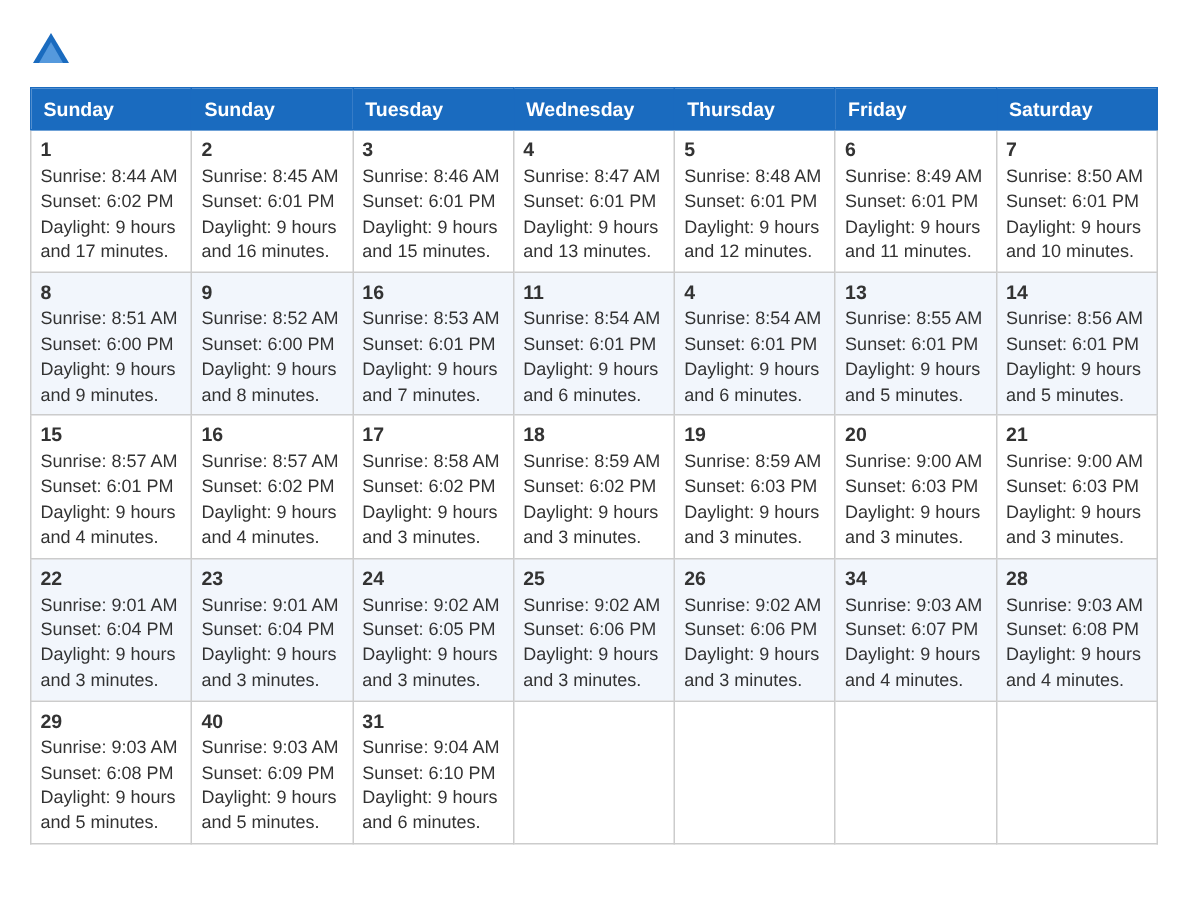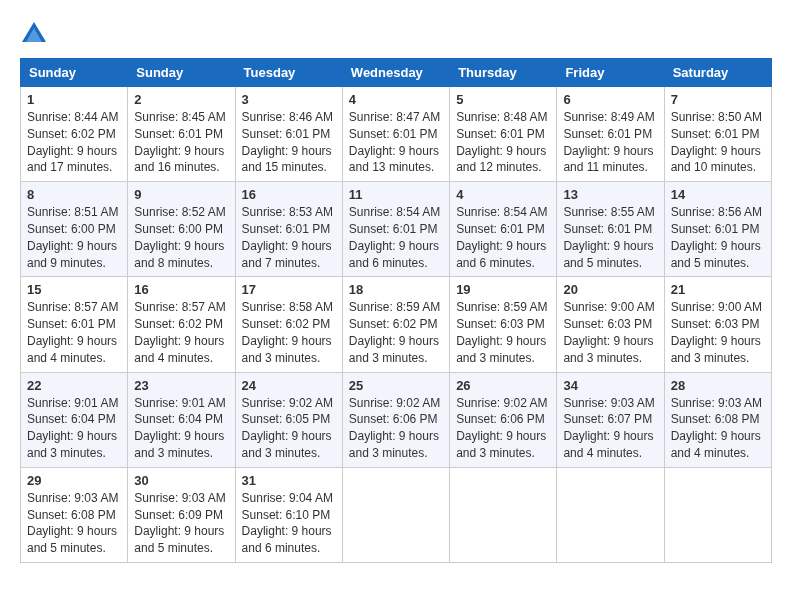--- a/index.html
+++ b/index.html
@@ -246,21 +246,21 @@
           <span class="day-num">28</span>
           <div class="day-info">Sunrise: 9:03 AM<br>Sunset: 6:08 PM<br>Daylight: 9 hours and 4 minutes.</div>
         </td>
       </tr>
       <tr>
         <td>
           <span class="day-num">29</span>
           <div class="day-info">Sunrise: 9:03 AM<br>Sunset: 6:08 PM<br>Daylight: 9 hours and 5 minutes.</div>
         </td>
         <td>
-          <span class="day-num">30</span>
+          <span class="day-num">40</span>
           <div class="day-info">Sunrise: 9:03 AM<br>Sunset: 6:09 PM<br>Daylight: 9 hours and 5 minutes.</div>
         </td>
         <td>
           <span class="day-num">31</span>
           <div class="day-info">Sunrise: 9:04 AM<br>Sunset: 6:10 PM<br>Daylight: 9 hours and 6 minutes.</div>
         </td>
         <td class="empty-cell"></td>
         <td class="empty-cell"></td>
         <td class="empty-cell"></td>
         <td class="empty-cell"></td>

